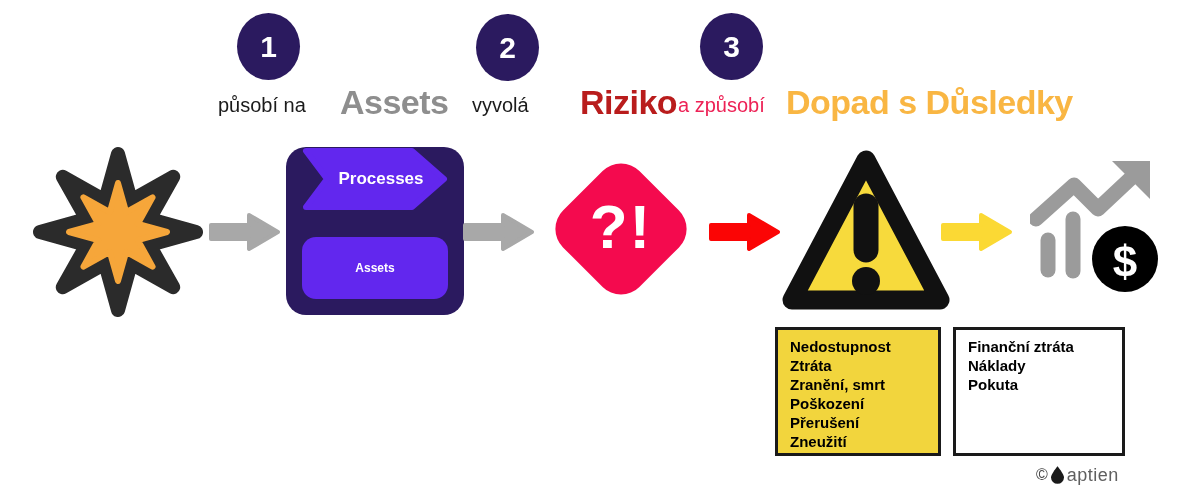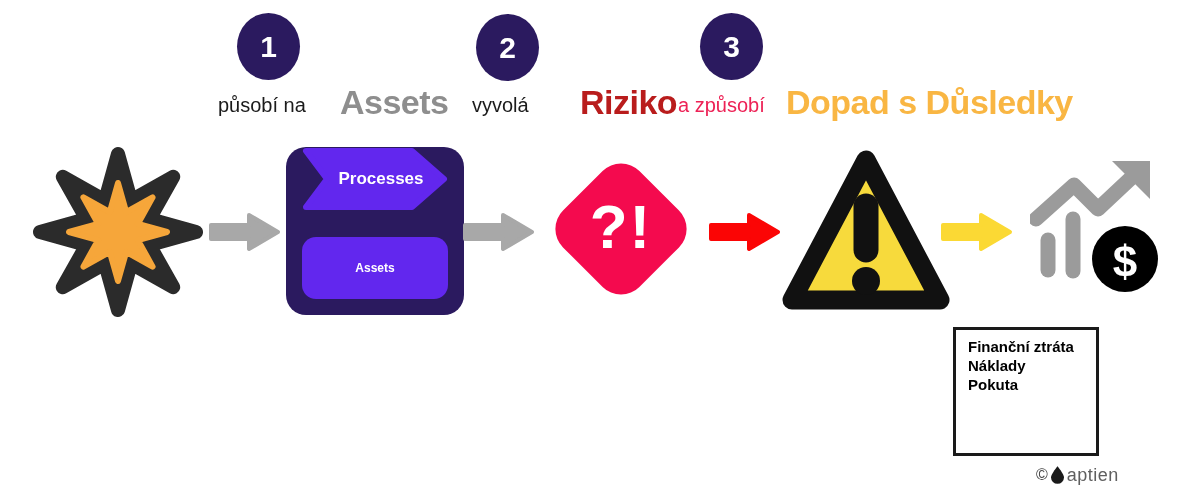--- a/index.html
+++ b/index.html
@@ -61,21 +61,21 @@
     display:flex;align-items:center;justify-content:center;
     color:#fff;font-weight:bold;font-size:62px;letter-spacing:2px;
   }
   
   .example-box{
     position:absolute;top:327px;height:129px;box-sizing:border-box;
     border:3px solid #1a1a1a;padding:7px 0 0 12px;
     font-weight:bold;font-size:15px;line-height:19px;color:#000;
   }
   .impact-examples{left:775px;width:166px;background:#f2d53d;}
-  .consequence-examples{left:953px;width:146px;background:#ffffff;}
+  .consequence-examples{left:953px;width:172px;background:#ffffff;}
   .example-line{display:block;}
   
   .brand-row{
     position:absolute;left:1036px;top:463px;height:24px;
     display:flex;align-items:center;gap:3px;color:#5f5f5f;
   }
   .copyright{font-size:16px;color:#444;}
   .brand-name{font-size:18px;letter-spacing:0.5px;}
 </style>
 </head>
@@ -146,20 +146,28 @@
 
   <svg class="abs" style="left:1030px;top:155px;" width="140" height="158" viewBox="0 0 140 158">
     <polyline points="6,64 44,30 68,54 100,24" fill="none" stroke="#9b9b9b" stroke-width="15" stroke-linecap="round" stroke-linejoin="round"></polyline>
     <polygon points="82,6 120,6 120,44" fill="#9b9b9b"></polygon>
     <line x1="18" y1="85" x2="18" y2="115" stroke="#9b9b9b" stroke-width="15" stroke-linecap="round"></line>
     <line x1="43" y1="64" x2="43" y2="116" stroke="#9b9b9b" stroke-width="15" stroke-linecap="round"></line>
     <circle cx="95" cy="104" r="33" fill="#000000"></circle>
     <text x="95" y="106" text-anchor="middle" dominant-baseline="central" fill="#ffffff" font-family="Liberation Sans, sans-serif" font-weight="bold" font-size="44">$</text>
   </svg>
 
+  <div class="example-box impact-examples">
+    <span class="example-line">Nedostupnost</span>
+    <span class="example-line">Ztráta</span>
+    <span class="example-line">Zranění, smrt</span>
+    <span class="example-line">Poškození</span>
+    <span class="example-line">Přerušení</span>
+    <span class="example-line">Zneužití</span>
+  </div>
 
   <div class="example-box consequence-examples">
     <span class="example-line">Finanční ztráta</span>
     <span class="example-line">Náklady</span>
     <span class="example-line">Pokuta</span>
   </div>
 
   <div class="brand-row">
     <span class="copyright">©</span>
     <svg width="13" height="18" viewBox="0 0 14 19">

